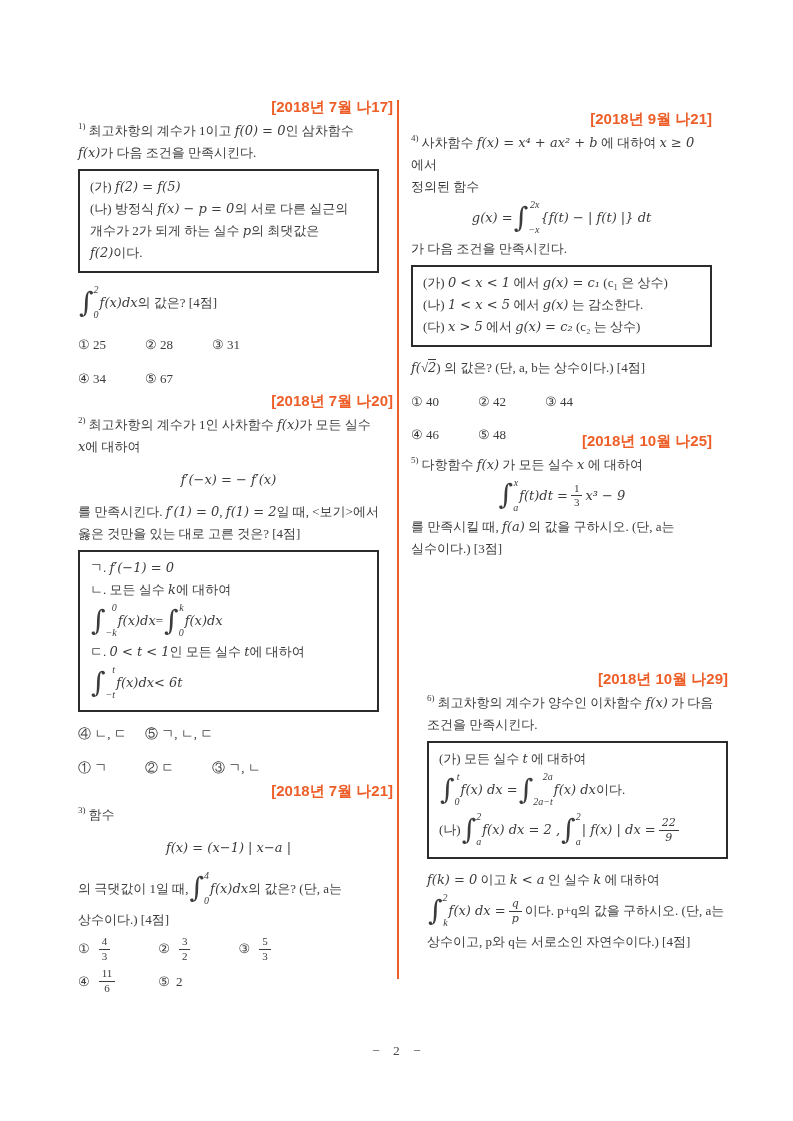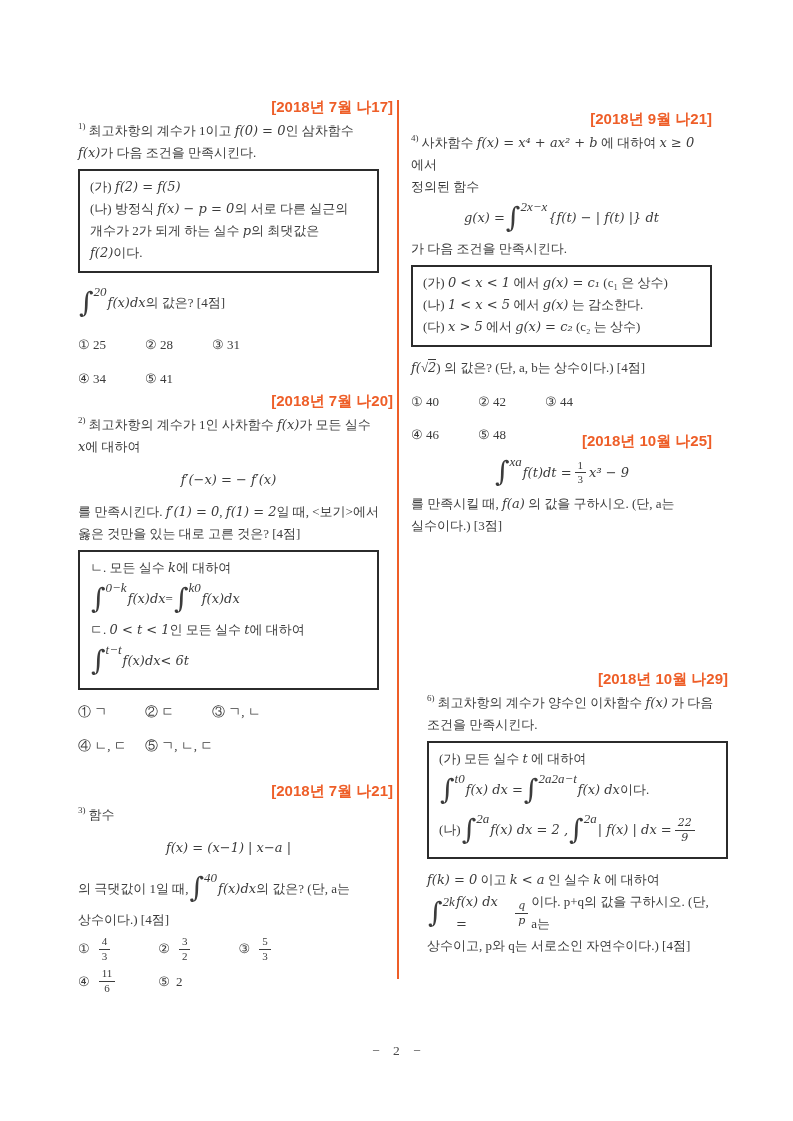--- a/index.html
+++ b/index.html
@@ -27,22 +27,22 @@
   #col-right .tag{margin-right:0;}
   .line{line-height:1.7;}
   .m{font-style:italic;font-family:"DejaVu Serif",serif;}
   .pnum{font-size:9px;vertical-align:6px;margin-right:3px;}
   .cbox{border:2px solid var(--box);padding:5px 10px 7px;margin:5px 0 10px;}
   .fx{display:flex;align-items:center;flex-wrap:nowrap;}
   .fx.ctr{justify-content:center;}
   .ctrline{text-align:center;margin:14px 0;}
   .ig{display:inline-flex;align-items:center;vertical-align:middle;margin:0 1px;}
   .sg{font-size:28px;line-height:1.1;font-family:"DejaVu Serif",serif;}
-  .bnds{display:inline-flex;flex-direction:row;justify-content:space-between;height:35px;
-        font-size:13px;font-style:italic;line-height:1;padding:2px 0 3px;}
+  .bnds{display:inline-flex;flex-direction:column;justify-content:space-between;height:35px;
+        font-size:10px;font-style:italic;line-height:1;padding:2px 0 3px;align-items:flex-end;}
   .fr{display:inline-flex;flex-direction:column;text-align:center;vertical-align:middle;
       font-size:11px;line-height:1.25;margin:0 3px;}
   .fr .nu{border-bottom:1px solid var(--ink);padding:0 3px;}
   .fr.it{font-style:italic;font-family:"DejaVu Serif",serif;}
   .sqv{font-style:normal;}
   .rad{border-top:1px solid var(--ink);font-style:italic;font-family:"DejaVu Serif",serif;}
   .chrow{line-height:1.75;margin-top:11px;}
   .ch{display:inline-block;min-width:64px;margin-right:3px;}
   .chrow .ch:last-child{min-width:0;margin-right:0;}
   .fch{display:inline-flex;align-items:center;min-width:74px;margin-right:3px;vertical-align:middle;}
@@ -74,31 +74,32 @@
             <span class="sg">∫</span>
             <span class="bnds">
               <span>2</span>
               <span>0</span>
             </span>
           </span>
           <span class="m">f(x)dx</span>
           <span> 의 값은? [4점]</span>
       </div>
       <div class="chrow"><span class="ch">① 25</span><span class="ch">② 28</span><span class="ch">③ 31</span></div>
-      <div class="chrow"><span class="ch">④ 34</span><span class="ch">⑤ 41</span></div>
+      <div class="chrow"><span class="ch">④ 34</span><span class="ch">⑤ 67</span></div>
     </section>
 
     <section class="problem" id="p2">
       <div class="tag">[2018년 7월 나20]</div>
       <div class="line"><span class="pnum">2)</span><span>최고차항의 계수가 1인 사차함수 </span><span class="m">f(x)</span><span>가 모든 실수</span></div>
       <div class="line"><span class="m">x</span><span>에 대하여</span></div>
       <div class="ctrline m">f′(−x) = − f′(x)</div>
       <div class="line"><span>를 만족시킨다. </span><span class="m">f′(1) = 0</span><span>, </span><span class="m">f(1) = 2</span><span>일 때, &lt;보기&gt;에서</span></div>
       <div class="line">옳은 것만을 있는 대로 고른 것은? [4점]</div>
       <div class="cbox">
+        <div class="line"><span>ㄱ. </span><span class="m">f′(−1) = 0</span></div>
         <div class="line"><span>ㄴ. 모든 실수 </span><span class="m">k</span><span>에 대하여</span></div>
         <div class="line fx">
           <span class="ig">
               <span class="sg">∫</span>
               <span class="bnds">
                 <span>0</span>
                 <span>−k</span>
               </span>
             </span>
             <span class="m">f(x)dx</span>
@@ -118,22 +119,22 @@
               <span class="sg">∫</span>
               <span class="bnds">
                 <span>t</span>
                 <span>−t</span>
               </span>
             </span>
             <span class="m">f(x)dx</span>
             <span class="m"> &lt; 6t</span>
         </div>
       </div>
+      <div class="chrow"><span class="ch">④ ㄴ, ㄷ</span><span class="ch">⑤ ㄱ, ㄴ, ㄷ</span></div>
       <div class="chrow"><span class="ch">① ㄱ</span><span class="ch">② ㄷ</span><span class="ch">③ ㄱ, ㄴ</span></div>
-      <div class="chrow"><span class="ch">④ ㄴ, ㄷ</span><span class="ch">⑤ ㄱ, ㄴ, ㄷ</span></div>
     </section>
 
     <section class="problem" id="p3">
       <div class="tag">[2018년 7월 나21]</div>
       <div class="line"><span class="pnum">3)</span><span>함수</span></div>
       <div class="ctrline m">f(x) = (x−1) | x−a |</div>
       <div class="line fx">
         <span>의 극댓값이 1일 때, </span>
           <span class="ig">
             <span class="sg">∫</span>
@@ -208,20 +209,21 @@
         <div class="line"><span>(나) </span><span class="m">1 &lt; x &lt; 5</span><span> 에서 </span><span class="m">g(x)</span><span> 는 감소한다.</span></div>
         <div class="line"><span>(다) </span><span class="m">x &gt; 5</span><span> 에서 </span><span class="m">g(x) = c₂</span><span> (c₂ 는 상수)</span></div>
       </div>
       <div class="line"><span class="m">f(</span><span class="sqv">√</span><span class="rad">2</span><span>) 의 값은? (단, a, b는 상수이다.) [4점]</span></div>
       <div class="chrow"><span class="ch">① 40</span><span class="ch">② 42</span><span class="ch">③ 44</span></div>
       <div class="chrow"><span class="ch">④ 46</span><span class="ch">⑤ 48</span></div>
     </section>
 
     <section class="problem" id="p5">
       <div class="tag">[2018년 10월 나25]</div>
+      <div class="line"><span class="pnum">5)</span><span>다항함수 </span><span class="m">f(x)</span><span> 가 모든 실수 </span><span class="m">x</span><span> 에 대하여</span></div>
       <div class="line fx ctr">
         <span class="ig">
             <span class="sg">∫</span>
             <span class="bnds">
               <span>x</span>
               <span>a</span>
             </span>
           </span>
           <span class="m">f(t)dt = </span>
           <span class="fr">

